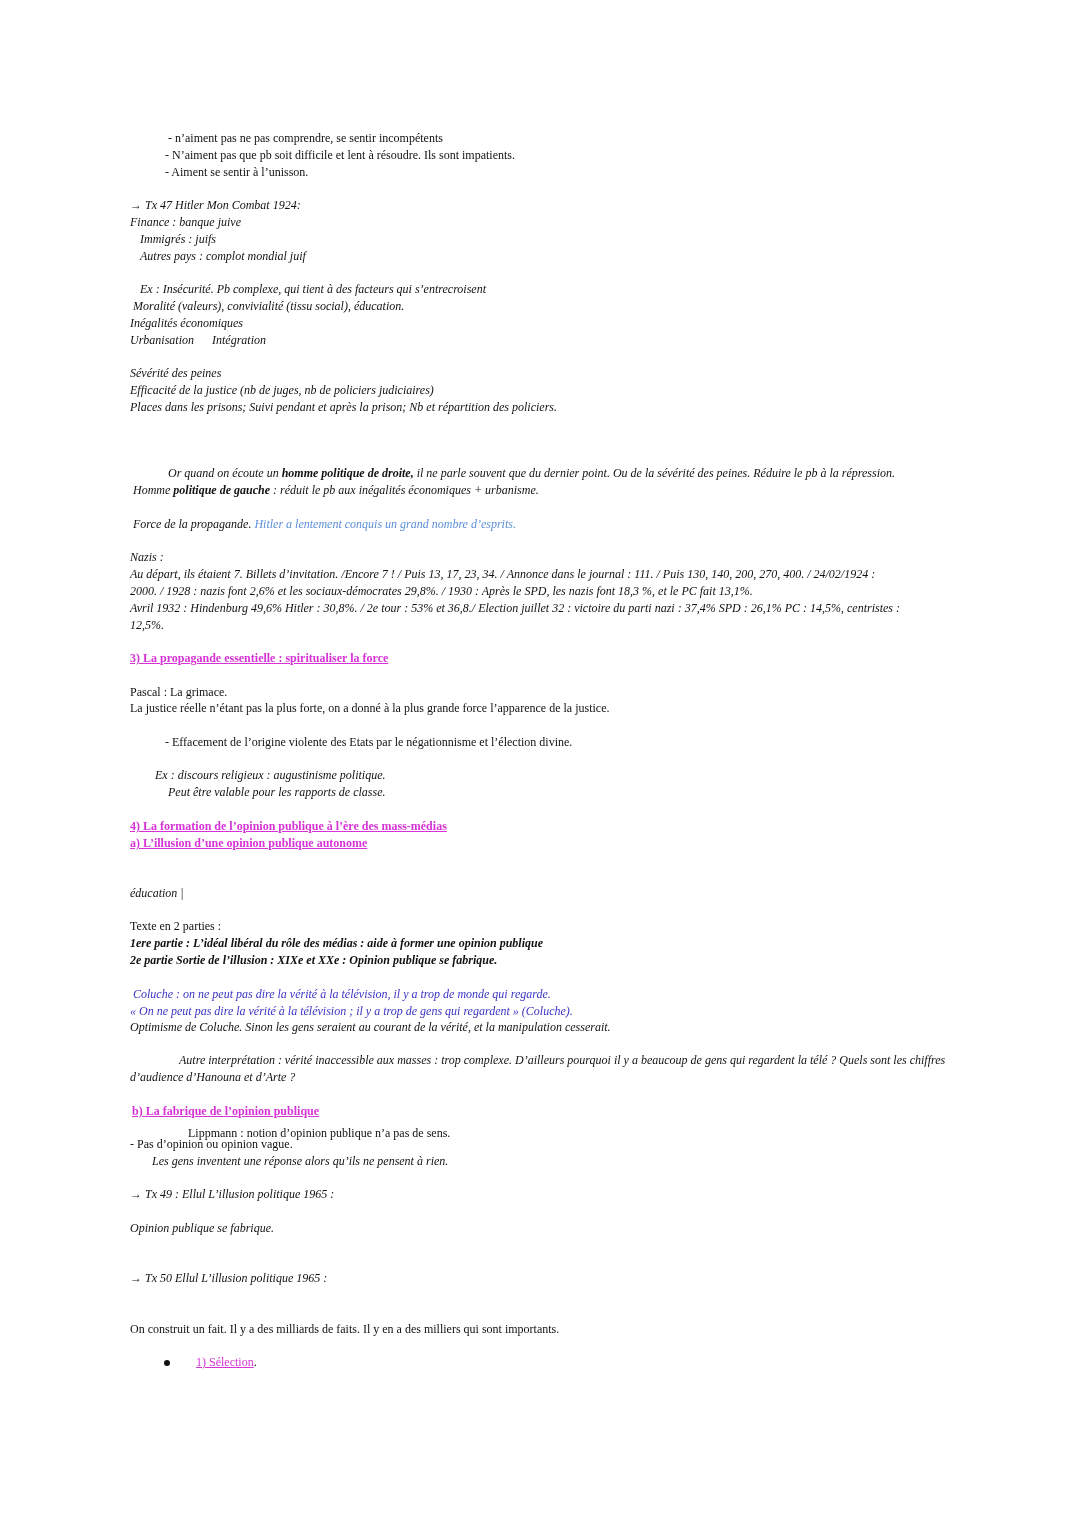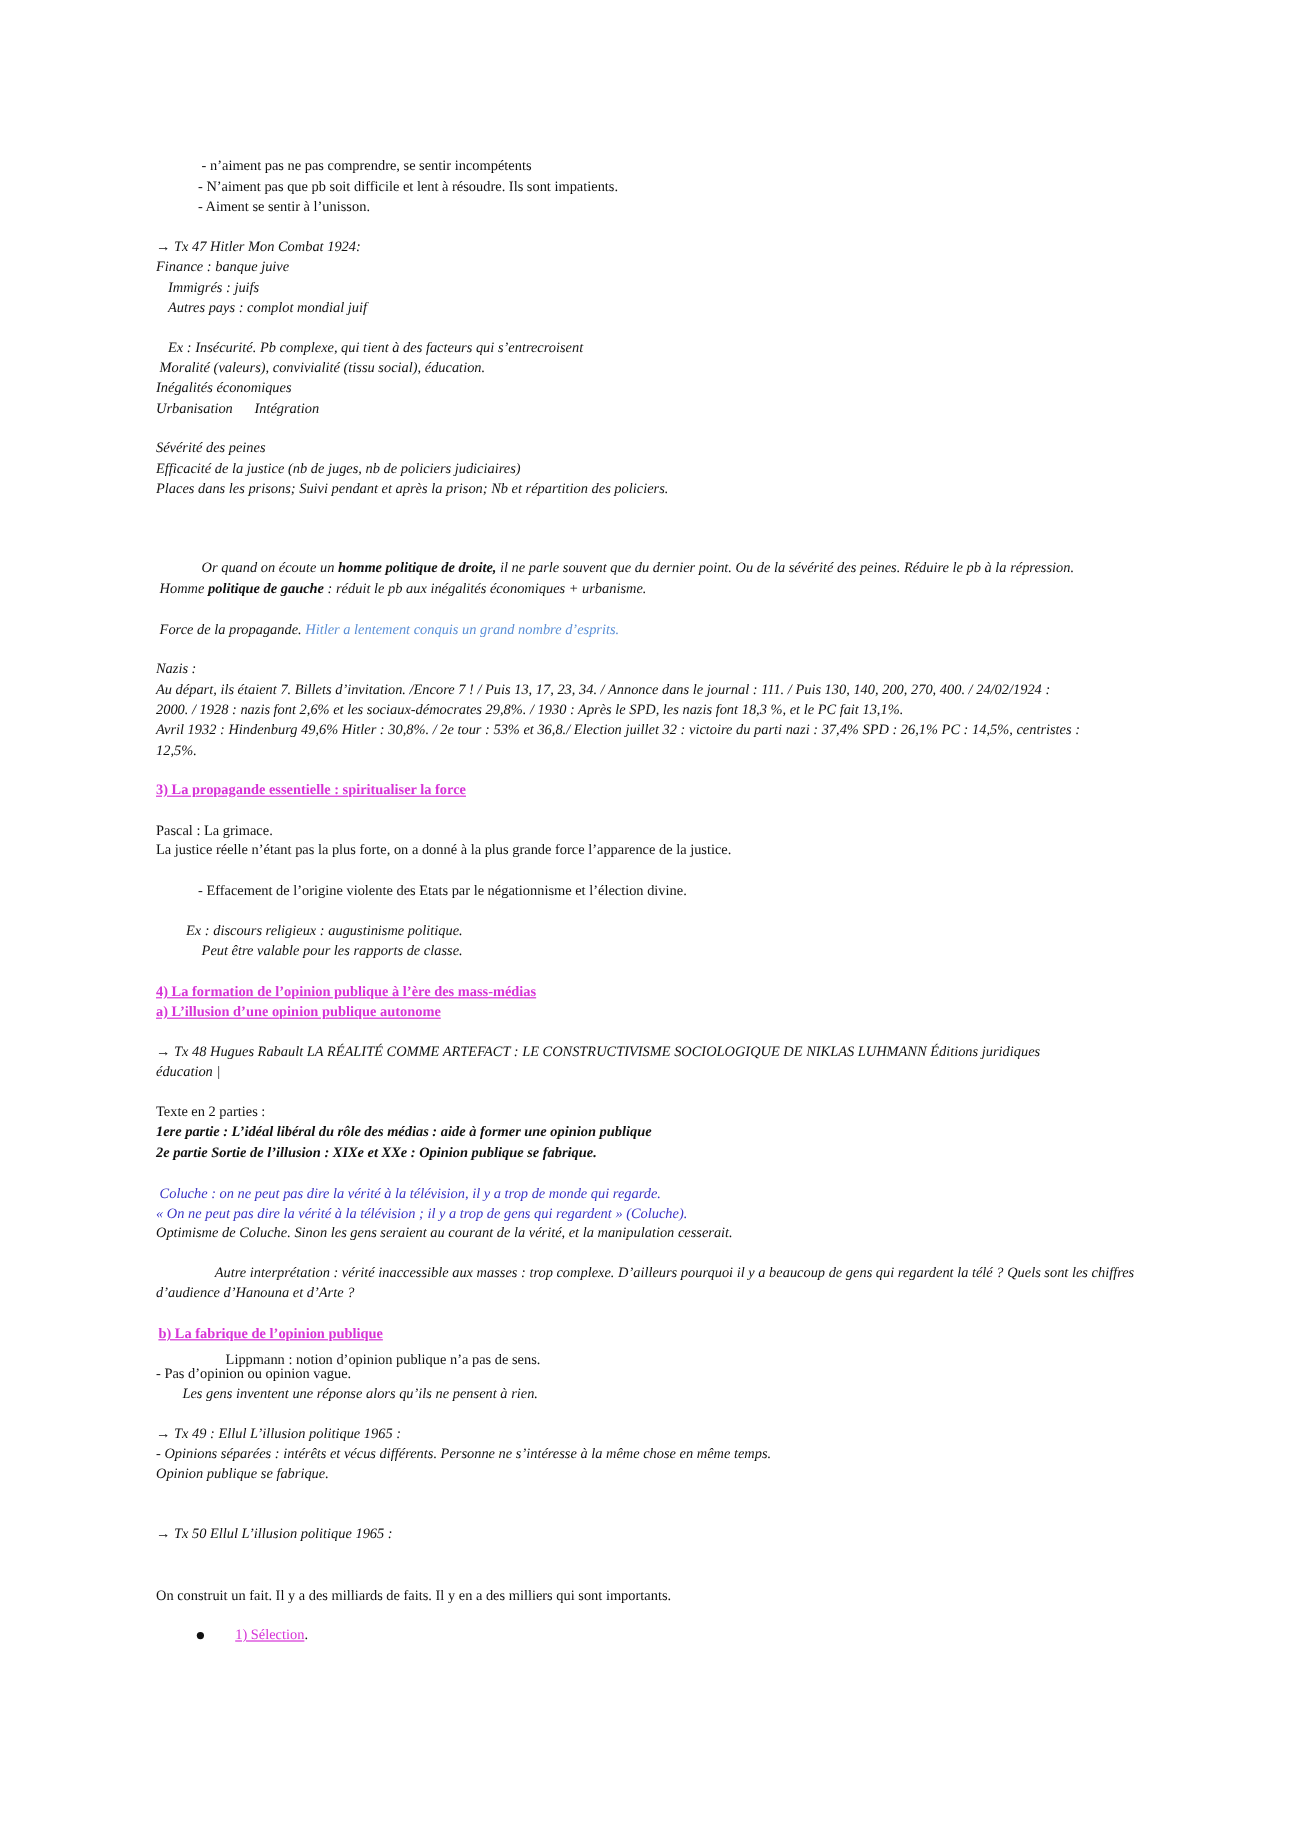--- a/index.html
+++ b/index.html
@@ -52,41 +52,39 @@
   <div class="ln h" style="left:130px;top:650px;">3) La propagande essentielle : spiritualiser la force</div>
   <div class="ln" style="left:130px;top:684px;">Pascal : La grimace.</div>
   <div class="ln" style="left:130px;top:700px;">La justice réelle n’étant pas la plus forte, on a donné à la plus grande force l’apparence de la justice.</div>
   <div class="ln" style="left:165px;top:734px;">- Effacement de l’origine violente des Etats par le négationnisme et l’élection divine.</div>
   <div class="ln it" style="left:155px;top:767px;">Ex : discours religieux : augustinisme politique.</div>
   <div class="ln it" style="left:168px;top:784px;">Peut être valable pour les rapports de classe.</div>
 
   <div class="ln h" style="left:130px;top:818px;">4) La formation de l’opinion publique à l’ère des mass-médias</div>
   <div class="ln h" style="left:130px;top:835px;">a) L’illusion d’une opinion publique autonome</div>
 
-  <div class="ln it" style="left:130px;top:868px;">→ Tx 48 Hugues Rabault  LA RÉALITÉ COMME ARTEFACT : LE CONSTRUCTIVISME SOCIOLOGIQUE DE NIKLAS LUHMANN Éditions juridiques</div>
   <div class="ln it" style="left:130px;top:885px;">éducation |</div>
 
   <div class="ln" style="left:130px;top:918px;">Texte en 2 parties :</div>
   <div class="ln it b" style="left:130px;top:935px;">1ere partie : L’idéal libéral du rôle des médias : aide à former une opinion publique</div>
   <div class="ln it b" style="left:130px;top:952px;">2e partie Sortie de l’illusion : XIXe et XXe : Opinion publique se fabrique.</div>
 
   <div class="ln it blue" style="left:133px;top:986px;">Coluche : on ne peut pas dire la vérité à la télévision, il y a trop de monde qui regarde.</div>
   <div class="ln it blue" style="left:130px;top:1003px;">« On ne peut pas dire la vérité à la télévision ; il y a trop de gens qui regardent » (Coluche).</div>
   <div class="ln it" style="left:130px;top:1019px;">Optimisme de Coluche. Sinon les gens seraient au courant de la vérité, et la manipulation cesserait.</div>
 
   <div class="ln it" style="left:135px;top:1052px;margin-left:44px;">Autre interprétation : vérité inaccessible aux masses : trop complexe. D’ailleurs pourquoi il y a beaucoup de gens qui regardent la télé ? Quels sont les chiffres</div>
   <div class="ln it" style="left:130px;top:1069px;">d’audience d’Hanouna et d’Arte ?</div>
 
   <div class="ln h" style="left:132px;top:1103px;">b) La fabrique de l’opinion publique</div>
   <div class="ln" style="left:148px;top:1125px;margin-left:40px;">Lippmann : notion d’opinion publique n’a pas de sens.</div>
   <div class="ln" style="left:130px;top:1136px;">- Pas d’opinion ou opinion vague.</div>
   <div class="ln it" style="left:152px;top:1153px;">Les gens inventent une réponse alors qu’ils ne pensent à rien.</div>
 
   <div class="ln it" style="left:130px;top:1186px;">→ Tx 49 : Ellul L’illusion politique  1965 :</div>
-  <div class="ln it" style="left:130px;top:1203px;">- Opinions séparées : intérêts et vécus différents. Personne ne s’intéresse à la même chose en même temps.</div>
   <div class="ln it" style="left:130px;top:1220px;">Opinion publique se fabrique.</div>
 
   <div class="ln it" style="left:130px;top:1270px;">→ Tx 50 Ellul L’illusion politique  1965 :</div>
 
   <div class="ln" style="left:130px;top:1321px;">On construit un fait. Il y a des milliards de faits. Il y en a des milliers qui sont importants.</div>
 
   <div class="bullet" style="left:164px;top:1360px;"></div>
   <div class="ln" style="left:196px;top:1354px;"><span class="link">1) Sélection</span><span>.</span></div>
 
 </div>

